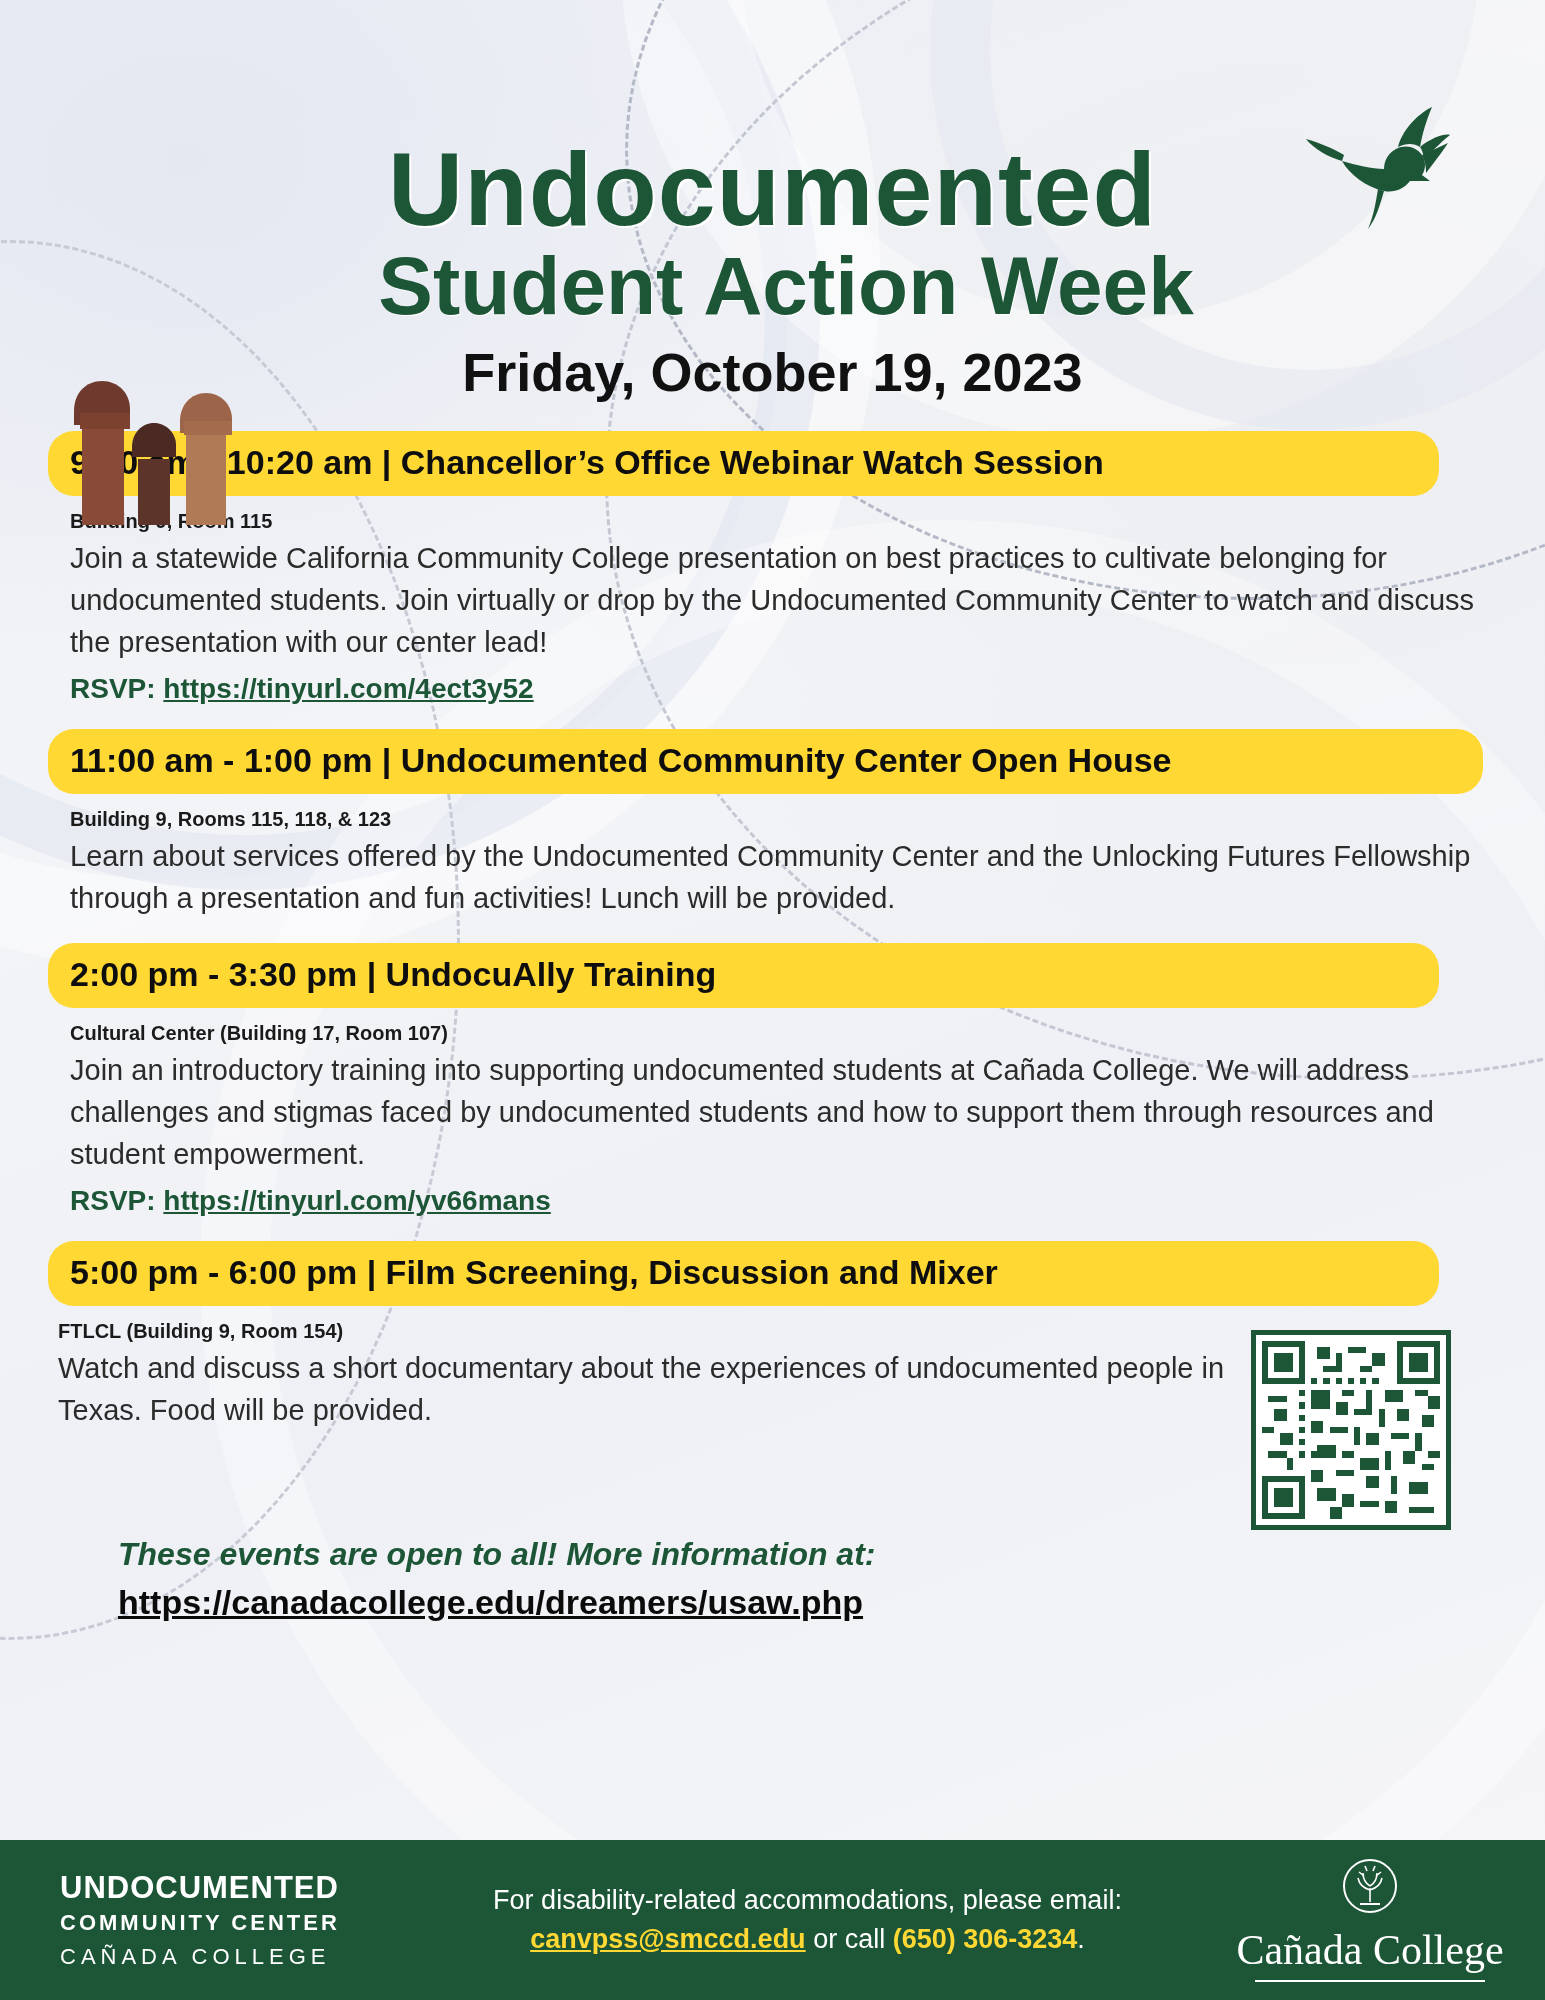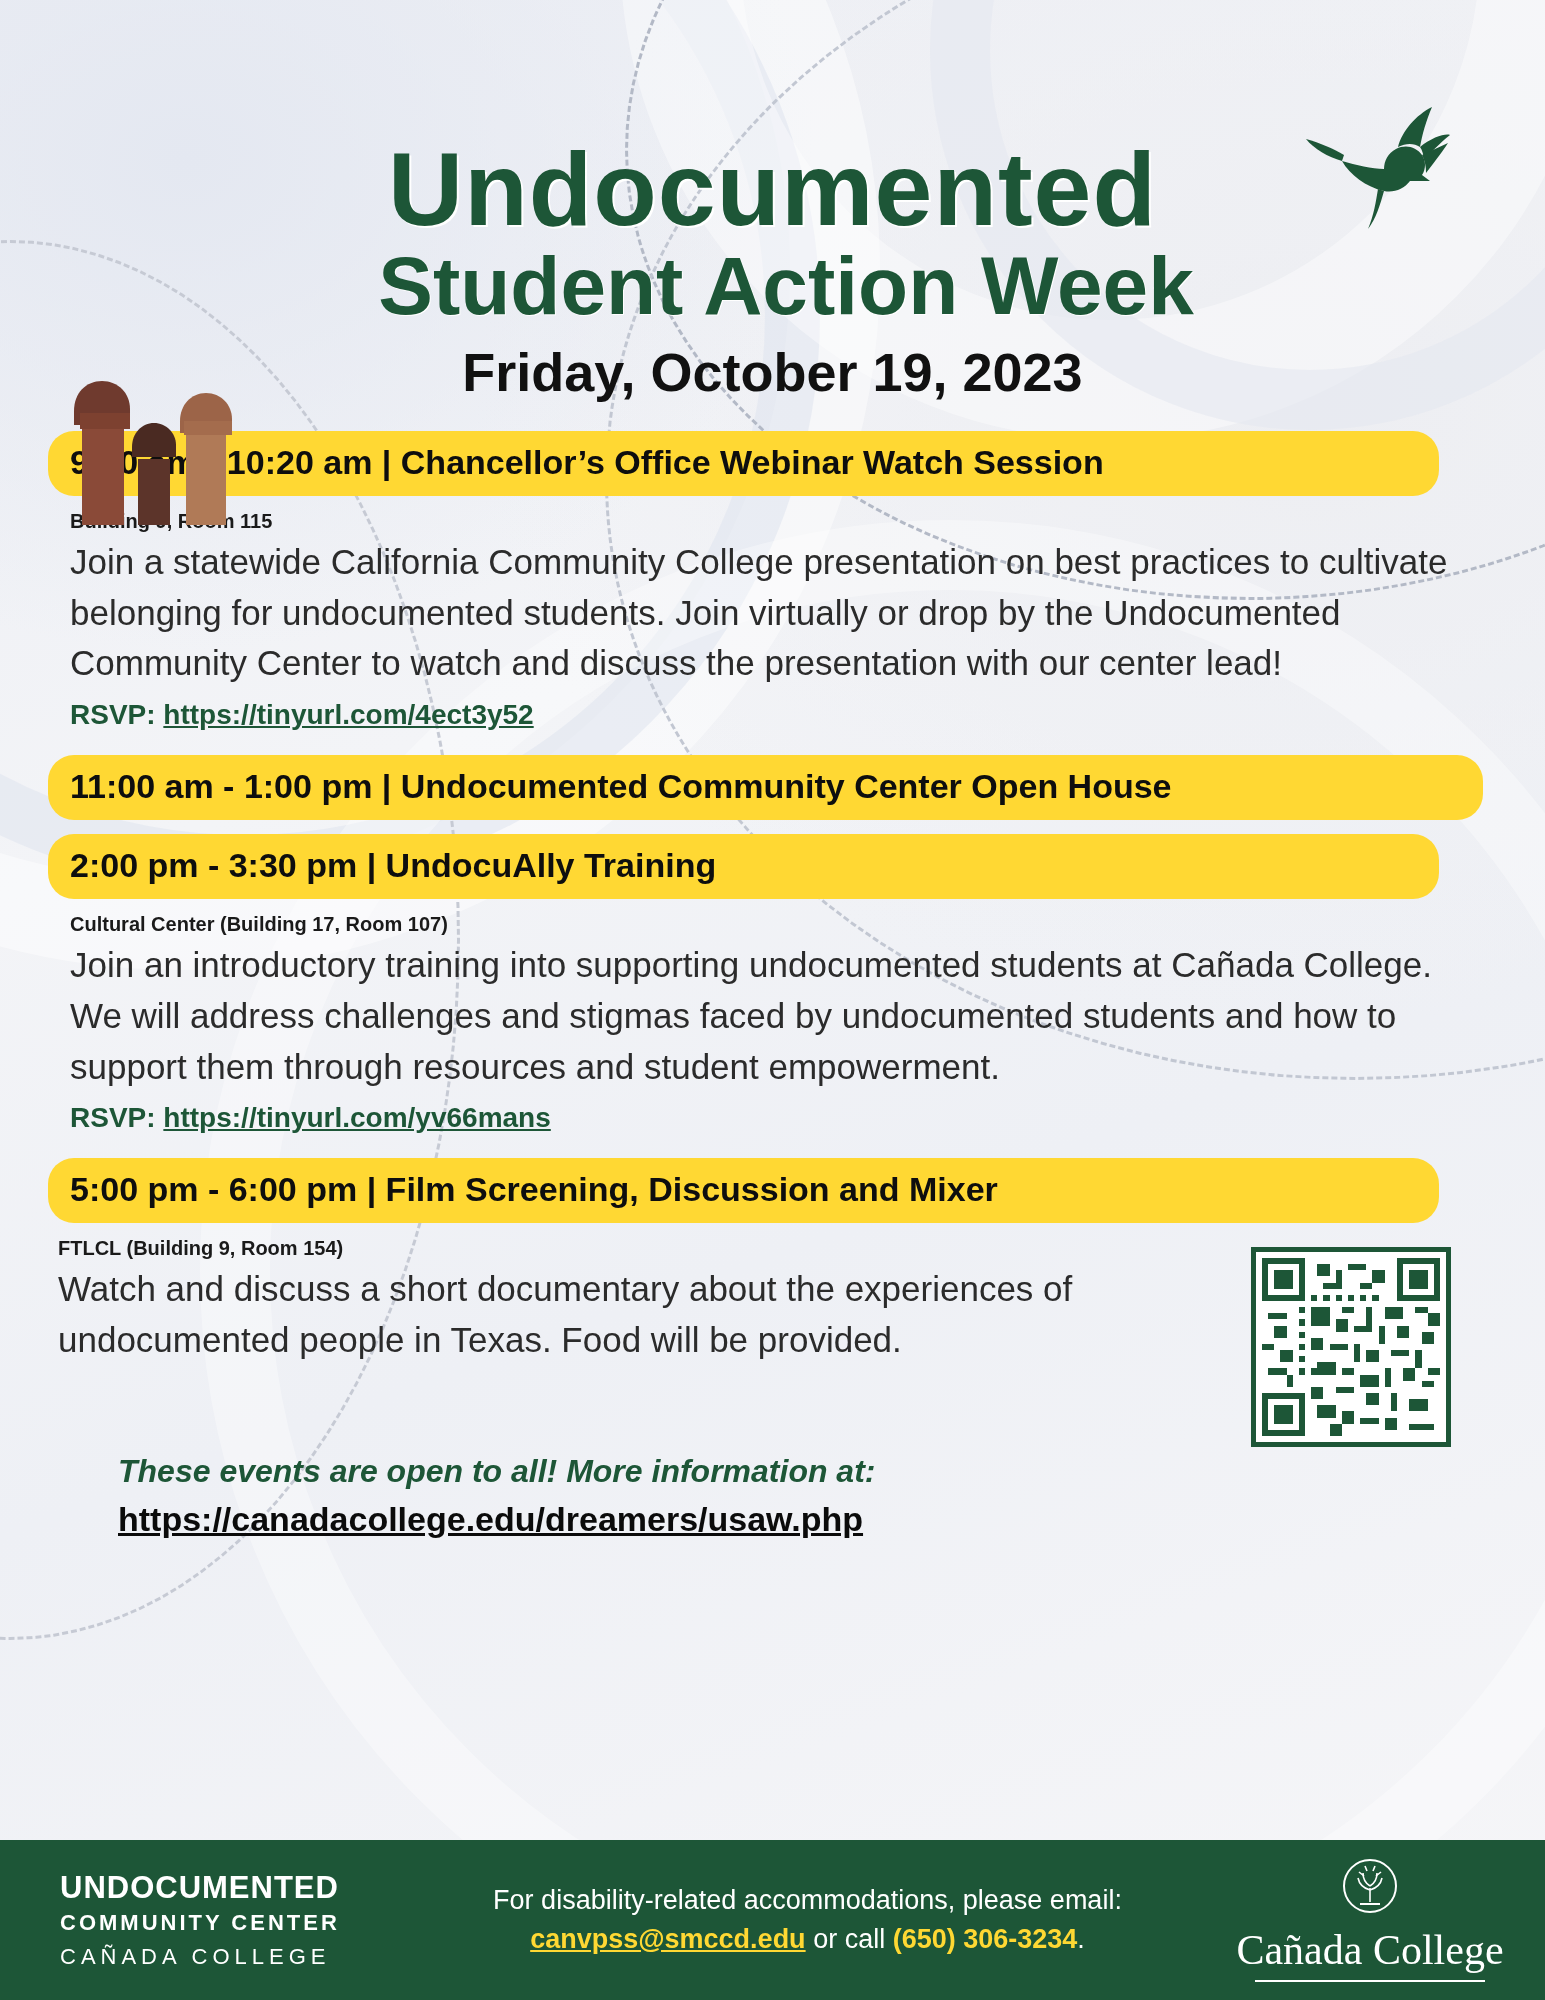--- a/index.html
+++ b/index.html
@@ -68,21 +68,21 @@
     padding:12px 22px 14px 22px;
     font-size:34px; font-weight:bold; color:#0e0e0e;
     margin-bottom:14px;
     white-space:nowrap;
     display:inline-block;
     min-width:96%;
   }
   .band.w2 { min-width:99%; }
   .block { padding:0 8px 0 22px; margin-bottom:24px; }
   .loc { font-size:20px; font-weight:bold; color:#1a1a1a; margin-bottom:4px; }
-  .desc { font-size:35px; color:#2b2b2b; line-height:1.45; }
+  .desc { font-size:29px; color:#2b2b2b; line-height:1.45; }
   .rsvp { font-size:28px; font-weight:bold; color:#1d5637; margin-top:10px; }
   .rsvp a { color:#1d5637; text-decoration:underline; }
 
   
   .last-wrap { display:flex; align-items:flex-start; }
   .last-text { flex:1; padding-left:10px; }
   .qr {
     width:200px; height:200px; flex:0 0 200px;
     margin-right:46px; margin-top:10px;
     border:5px solid #1d5637;
@@ -176,20 +176,24 @@
         <div class="desc">Join a statewide California Community College presentation on best practices to cultivate belonging for undocumented students. Join virtually or drop by the Undocumented Community Center to watch and discuss the presentation with our center lead!</div>
         <div class="rsvp">
           <span>RSVP:</span>
           <a href="#">https://tinyurl.com/4ect3y52</a>
         </div>
       </div>
     </div>
 
     <div>
       <div class="band w2">11:00 am - 1:00 pm | Undocumented Community Center Open House</div>
+      <div class="block">
+        <div class="loc">Building 9, Rooms 115, 118, &amp; 123</div>
+        <div class="desc">Learn about services offered by the Undocumented Community Center and the Unlocking Futures Fellowship through a presentation and fun activities! Lunch will be provided.</div>
+      </div>
     </div>
 
     <div>
       <div class="band">2:00 pm - 3:30 pm | UndocuAlly Training</div>
       <div class="block">
         <div class="loc">Cultural Center (Building 17, Room 107)</div>
         <div class="desc">Join an introductory training into supporting undocumented students at Cañada College. We will address challenges and stigmas faced by undocumented students and how to support them through resources and student empowerment.</div>
         <div class="rsvp">
           <span>RSVP:</span>
           <a href="#">https://tinyurl.com/yv66mans</a>

